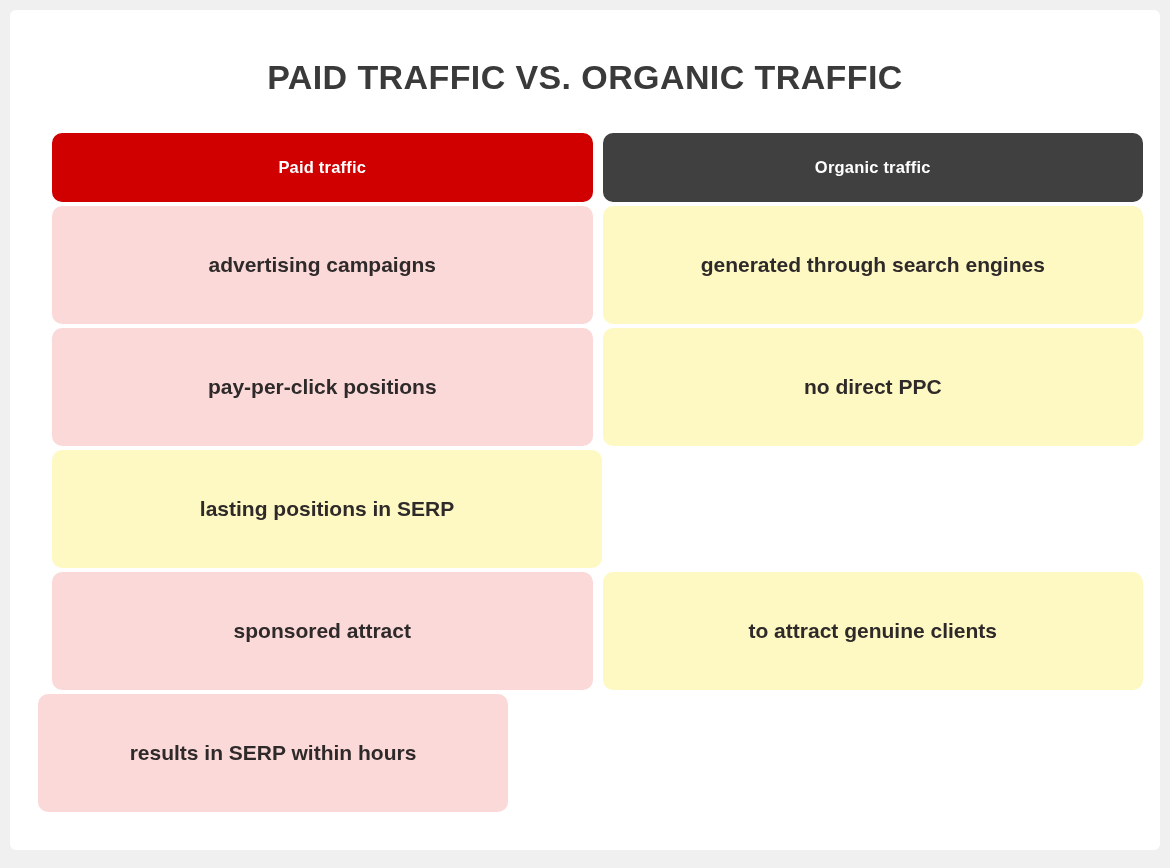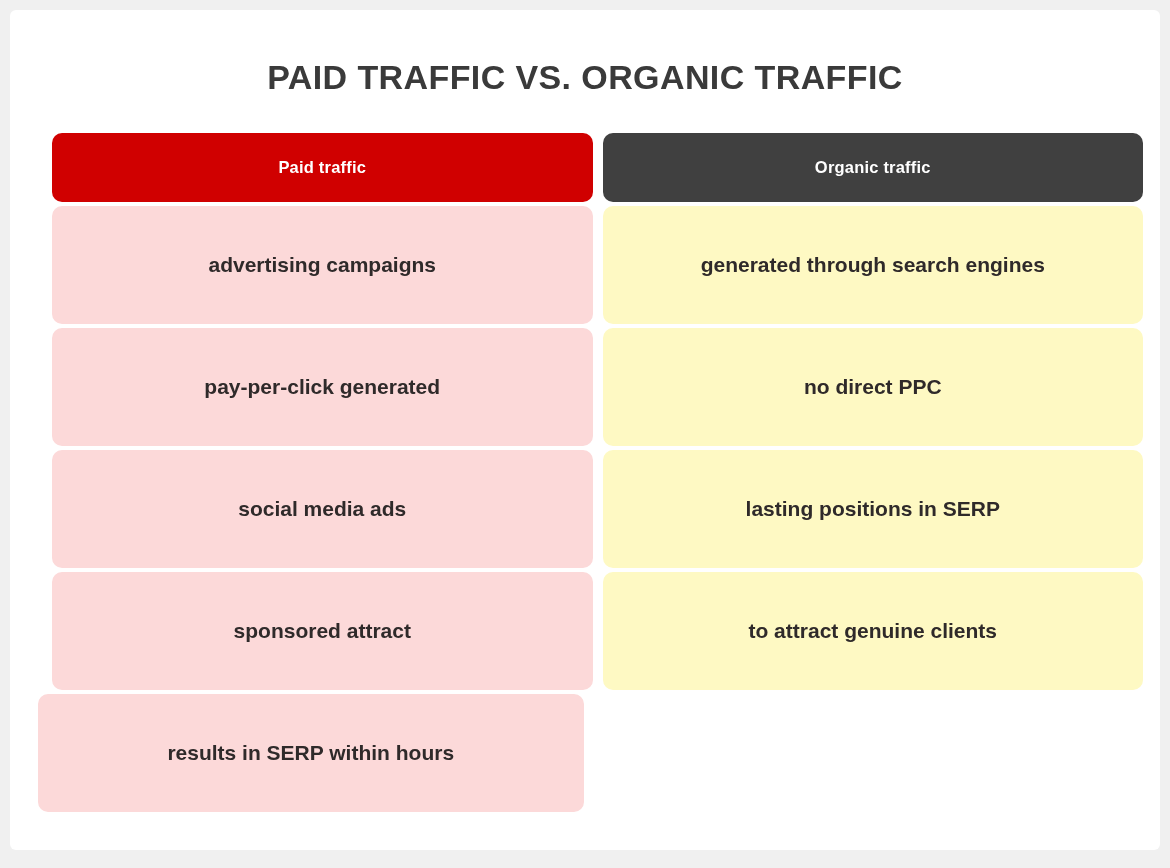--- a/index.html
+++ b/index.html
@@ -105,21 +105,21 @@
 
   .cell-empty {
     background: transparent;
   }
 
   .last-row {
     padding-left: 5px;
   }
 
   .last-row .col-left {
-    width: 546px;
+    width: 470px;
   }
 </style>
 </head>
 <body>
 
 <div id="card">
 
   <div id="page-title">PAID TRAFFIC VS. ORGANIC TRAFFIC</div>
 
   <div id="comparison-table">
@@ -128,26 +128,25 @@
       <div class="cell col-left header-left">Paid traffic</div>
       <div class="cell col-right header-right">Organic traffic</div>
     </div>
 
     <div class="table-row body-row">
       <div class="cell col-left cell-paid">advertising campaigns</div>
       <div class="cell col-right cell-organic">generated through search engines</div>
     </div>
 
     <div class="table-row body-row">
-      <div class="cell col-left cell-paid">pay-per-click generated</div>
+      <div class="cell col-left cell-paid">pay-per-click positions</div>
       <div class="cell col-right cell-organic">no direct PPC</div>
     </div>
 
     <div class="table-row body-row">
-      <div class="cell col-left cell-paid">social media ads</div>
       <div class="cell col-right cell-organic">lasting positions in SERP</div>
     </div>
 
     <div class="table-row body-row">
       <div class="cell col-left cell-paid">sponsored attract</div>
       <div class="cell col-right cell-organic">to attract genuine clients</div>
     </div>
 
     <div class="table-row body-row last-row">
       <div class="cell col-left cell-paid">results in SERP within hours</div>

